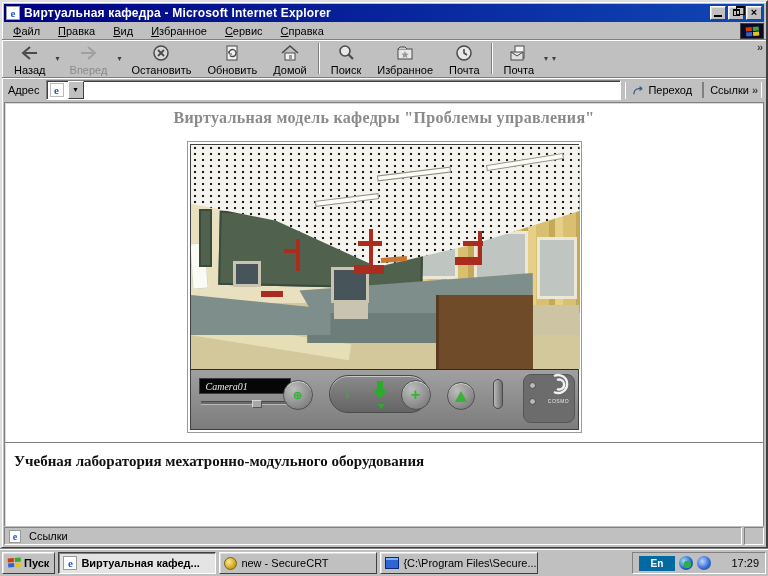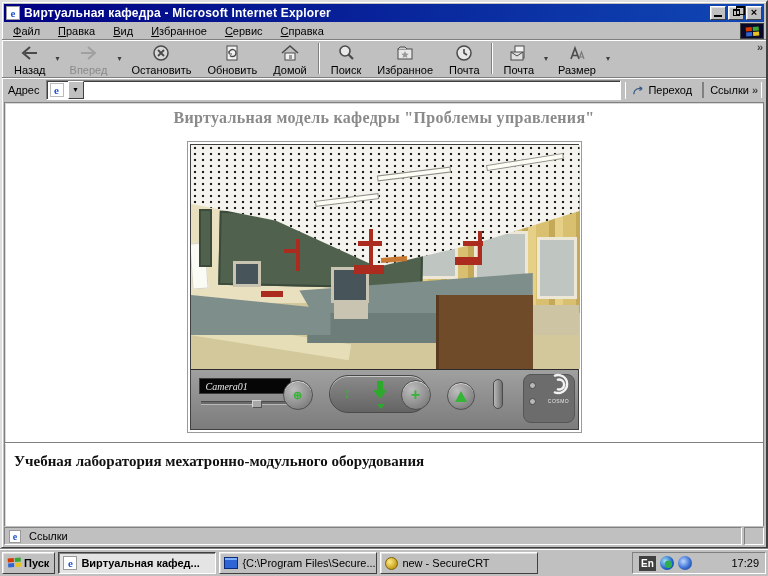--- a/index.html
+++ b/index.html
@@ -146,21 +146,21 @@
     background:#e4e4e4; }
   .task-ie { width:14px; height:14px; flex:none; background:#fff; border:1px solid #9a9a9a; color:#2255cc;
     font-weight:bold; font-size:11px; line-height:12px; text-align:center; font-family:"Liberation Serif",serif; }
   .task-dos { width:14px; height:12px; flex:none; background:#2f64d4; border:1px solid #0a2a7a;
     background-image:linear-gradient(#7fb0ff 2px,transparent 2px); }
   .task-crt { width:13px; height:13px; flex:none; border-radius:50%;
     background:radial-gradient(circle at 35% 35%,#ffe98a,#c8a018 70%); border:1px solid #7a6208; }
   .spacer { flex:1; }
   .tray { height:22px; width:134px; display:flex; align-items:center; gap:4px; padding:0 6px;
     border:1px solid; border-color:#808080 #fff #fff #808080; }
-  .lang { width:17px; height:15px; background:#404040; color:#fff; font-size:10px; font-weight:bold;
+  .lang { width:36px; height:15px; background:#0369a1; color:#fff; font-size:10px; font-weight:bold;
     text-align:center; line-height:15px; }
   .tray-globe { width:14px; height:14px; border-radius:50%;
     background:radial-gradient(circle at 60% 60%,#2fae4f 0 3.5px,transparent 4px),
                radial-gradient(circle at 35% 35%,#9fdcf2,#1c62c8 60%,#0a3a8c); }
   .tray-net { width:14px; height:14px; border-radius:50%;
     background:radial-gradient(circle at 38% 38%,#bcd8ff,#3b6fd4 55%,#16357e); }
   .clock { margin-left:auto; font-size:11px; }
 </style>
 </head>
 <body>
@@ -279,29 +279,20 @@
         <span class="tb-icon">
           <svg class="ic" viewBox="0 0 22 20">
               <rect x="7" y="3" width="9" height="12" fill="#f4f4f4" stroke="#4a4a4a"></rect>
               <rect x="3" y="9" width="12" height="8" fill="#e0e0e0" stroke="#4a4a4a"></rect>
               <path d="M3 9 l6 4 6-4" fill="none" stroke="#4a4a4a"></path>
             </svg>
         </span>
         <span class="tb-label">Почта</span>
       </div>
       <span class="tb-drop">▾</span>
-      <div class="tb-btn">
-        <span class="tb-icon">
-          <svg class="ic" viewBox="0 0 22 20">
-              <path d="M5 16 L9 5 L13 16 M6.5 12.5 h5" fill="none" stroke="#4a4a4a" stroke-width="1.6"></path>
-              <path d="M13 16 L15.5 9 L18 16 M14 14 h3" fill="none" stroke="#7a7a7a" stroke-width="1.2"></path>
-            </svg>
-        </span>
-        <span class="tb-label">Размер</span>
-      </div>
       <span class="tb-drop">▾</span>
       <span class="tb-chevron">»</span>
     </div>
 
     <div class="addressbar">
       <span class="addr-label">Адрес</span>
       <div class="addr-combo">
         <span class="addr-ie">e</span>
         <span class="addr-dd">▼</span>
       </div>
@@ -417,26 +408,26 @@
           <i></i>
           <i></i>
         </span>
       <span>Пуск</span>
     </div>
     <div class="task active">
       <span class="task-ie">e</span>
       <span>Виртуальная кафед...</span>
     </div>
     <div class="task">
+      <span class="task-crt"></span>
+      <span>new - SecureCRT</span>
+    </div>
+    <div class="task">
       <span class="task-dos"></span>
       <span>{C:\Program Files\Secure...</span>
-    </div>
-    <div class="task">
-      <span class="task-crt"></span>
-      <span>new - SecureCRT</span>
     </div>
     <div class="spacer"></div>
     <div class="tray">
       <span class="lang">En</span>
       <span class="tray-globe"></span>
       <span class="tray-net"></span>
       <span class="clock">17:29</span>
     </div>
   </div>
 </div>

